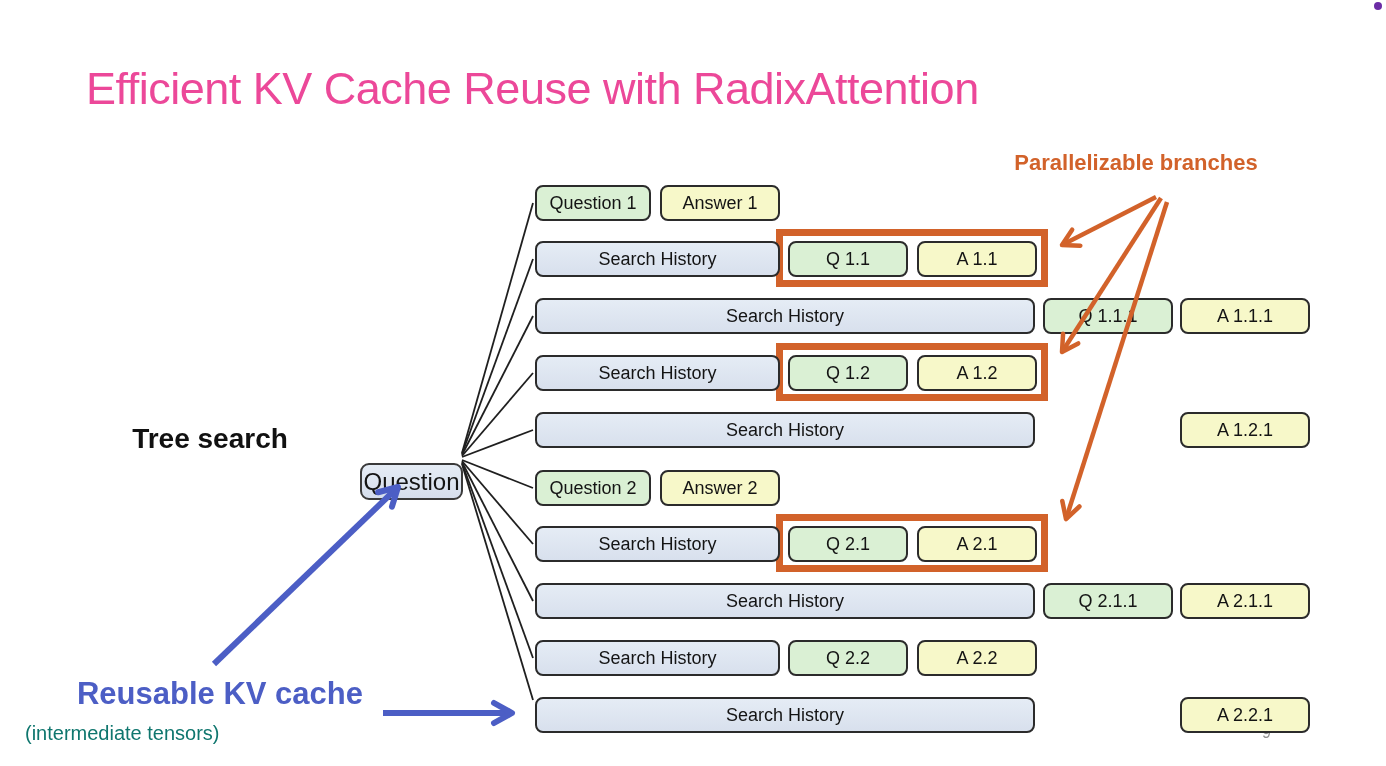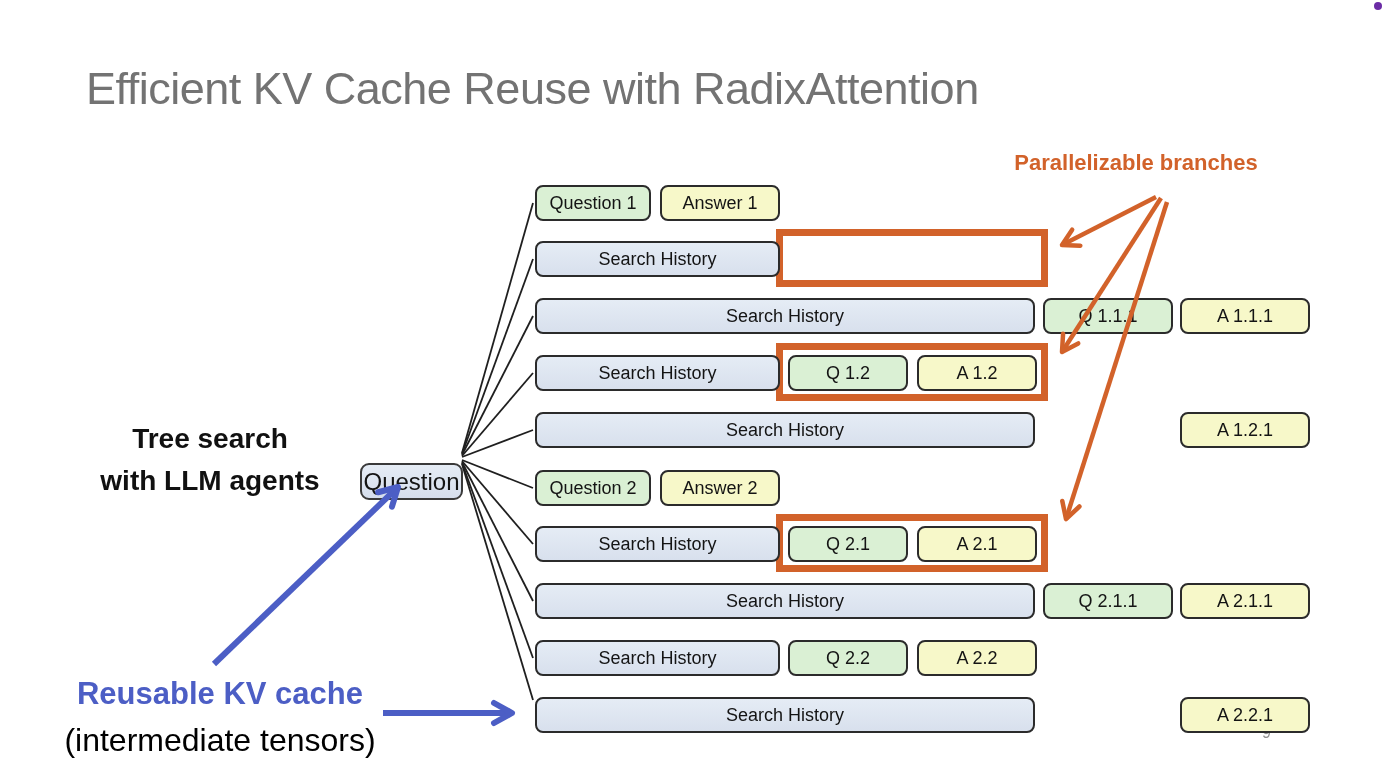--- a/index.html
+++ b/index.html
@@ -1,27 +1,27 @@
 <!DOCTYPE html>
 <html><head>
 <meta charset="utf-8">
 <style>
   html,body{margin:0;padding:0;background:#fff;}
   .slide{position:relative;width:1386px;height:766px;background:#ffffff;overflow:hidden;
          font-family:"Liberation Sans", sans-serif;}
   .title{position:absolute;left:86px;top:63px;font-size:45px;font-weight:400;
-         color:#737373;letter-spacing:-0.5px;white-space:nowrap;}
+         color:#ec4899;letter-spacing:-0.5px;white-space:nowrap;}
   .parallel{position:absolute;left:936px;top:150px;width:400px;text-align:center;
             font-size:22px;font-weight:700;color:#d2622a;white-space:nowrap;}
   .tree-search{position:absolute;left:55px;top:418px;width:310px;text-align:center;
                font-size:28px;font-weight:700;color:#111;line-height:42px;}
   .reusable{position:absolute;left:25px;top:676px;width:390px;text-align:center;
             font-size:31px;font-weight:700;color:#4c5ec5;white-space:nowrap;}
-  .intermediate{position:absolute;left:25px;top:722px;width:390px;text-align:center;
-            font-size:32px;font-weight:400;color:#000000;white-space:nowrap;}
+  .intermediate{position:absolute;left:25px;top:722px;width:390px;
+            font-size:20px;font-weight:400;color:#0f766e;white-space:nowrap;}
   .page-num{position:absolute;left:1262px;top:724px;font-size:16px;color:#8f8f8f;}
   .purple-dot{position:absolute;left:1374px;top:2px;width:8px;height:8px;
               background:#6b2ca5;border-radius:50%;}
   .box{position:absolute;height:36px;box-sizing:border-box;border:2px solid #2b2b2b;
        border-radius:8px;display:flex;align-items:center;justify-content:center;
        font-size:18px;color:#141414;white-space:nowrap;}
   .q{background:#daf0d4;}
   .a{background:#f7f8c9;}
   .h{background:linear-gradient(180deg,#e5ecf5 0%,#d8e0ed 100%);}
   .root{left:360px;top:463px;width:103px;height:37px;
@@ -35,37 +35,38 @@
 <body>
 
 <div class="slide">
 
   <div class="title">Efficient KV Cache Reuse with RadixAttention</div>
   <div class="purple-dot"></div>
   <div class="parallel">Parallelizable branches</div>
 
   <div class="tree-search">
     <div>Tree search</div>
-    <div>with LLM agents</div>
   </div>
 
   <div class="reusable">Reusable KV cache</div>
   <div class="intermediate">(intermediate tensors)</div>
   <div class="page-num">9</div>
 
   <div class="hl" style="top:229px"></div>
   <div class="hl" style="top:343px"></div>
   <div class="hl" style="top:514px"></div>
 
   <div class="box root">Question</div>
 
   <div class="box q" style="left:535px;top:185px;width:116px">Question 1</div>
   <div class="box a" style="left:660px;top:185px;width:120px">Answer 1</div>
 
   <div class="box h" style="left:535px;top:241px;width:245px">Search History</div>
+  <div class="box q" style="left:788px;top:241px;width:120px">Q 1.1</div>
+  <div class="box a" style="left:917px;top:241px;width:120px">A 1.1</div>
 
   <div class="box h" style="left:535px;top:298px;width:500px">Search History</div>
   <div class="box q" style="left:1043px;top:298px;width:130px">Q 1.1.1</div>
   <div class="box a" style="left:1180px;top:298px;width:130px">A 1.1.1</div>
 
   <div class="box h" style="left:535px;top:355px;width:245px">Search History</div>
   <div class="box q" style="left:788px;top:355px;width:120px">Q 1.2</div>
   <div class="box a" style="left:917px;top:355px;width:120px">A 1.2</div>
 
   <div class="box h" style="left:535px;top:412px;width:500px">Search History</div>

